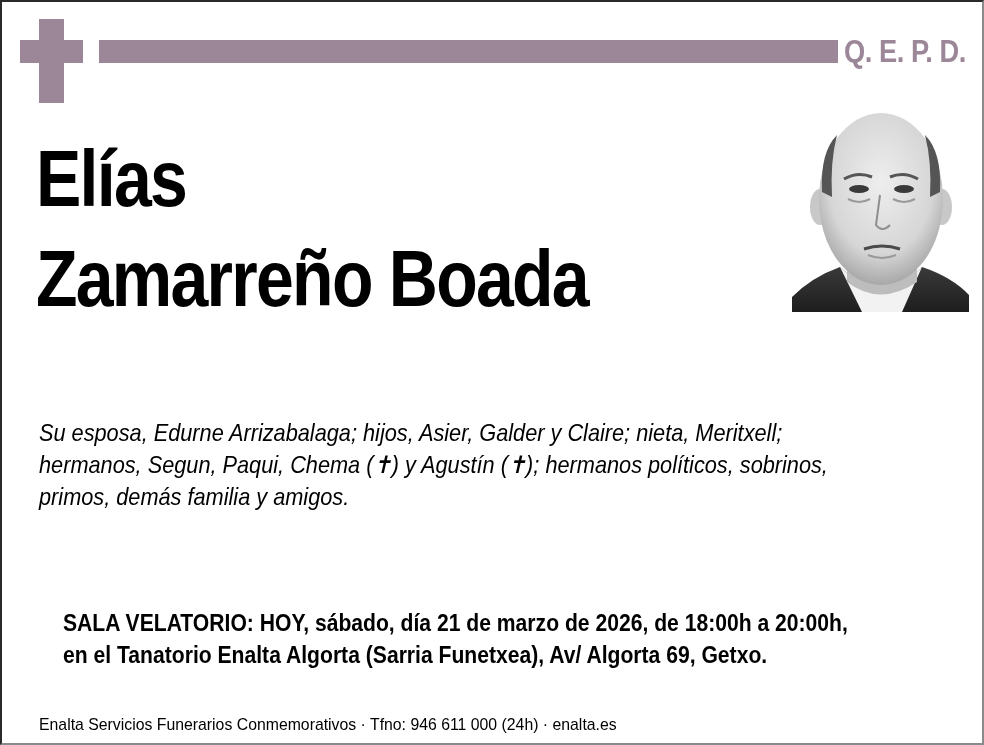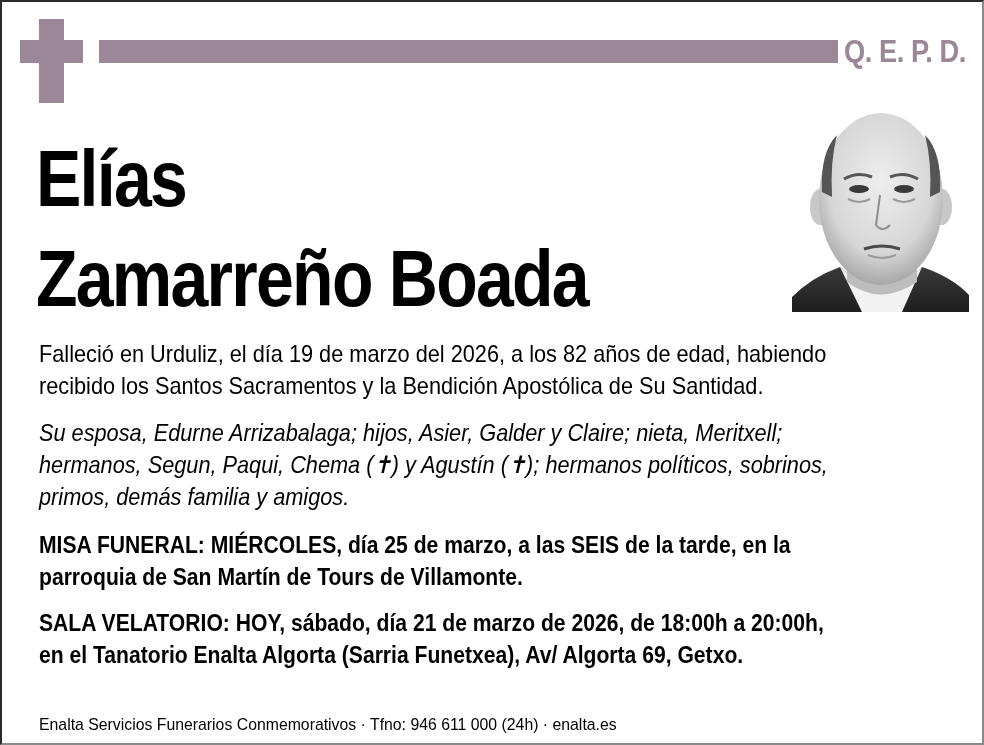--- a/index.html
+++ b/index.html
@@ -36,21 +36,21 @@
   .para { position: absolute; left: 37px; font-family: "Liberation Sans", sans-serif; color: #000; }
   .line {
     display: block; white-space: nowrap; height: 32px; line-height: 32px;
     font-size: 24px; transform-origin: left center;
   }
   .regular .line { font-weight: 400; }
   .bold .line { font-weight: 700; }
   .p1 { top: 336px; }
   .p2 { top: 415px; font-style: italic; }
   .p3 { top: 527px; }
-  .p4 { top: 605px; }
+  .p4 { top: 605px; margin-left: 24px; }
 
   .footer {
     position: absolute; left: 37px; top: 711px; height: 24px; line-height: 24px;
     font-family: "Liberation Sans", sans-serif; font-size: 17px; color: #000;
     white-space: nowrap; transform: scaleX(0.93); transform-origin: left center;
   }
 </style>
 </head>
 <body>
 
@@ -103,35 +103,27 @@
       <path d="M56 92 Q67 98 78 92" stroke="#9a9a9a" stroke-width="2" fill="none"></path>
       <path d="M101 92 Q112 98 123 92" stroke="#9a9a9a" stroke-width="2" fill="none"></path>
 
       <path d="M88 88 L84 118 Q90 126 98 118" stroke="#8f8f8f" stroke-width="2" fill="none"></path>
 
       <path d="M72 142 Q90 136 108 142" stroke="#4a4a4a" stroke-width="3" fill="none"></path>
       <path d="M76 148 Q90 154 104 148" stroke="#9a9a9a" stroke-width="2" fill="none"></path>
     </svg>
   </div>
 
-  <div class="para regular p1">
-    <span class="line" style="transform:scaleX(0.905)">Falleció en Urduliz, el día 19 de marzo del 2026, a los 82 años de edad, habiendo</span>
-    <span class="line" style="transform:scaleX(0.905)">recibido los Santos Sacramentos y la Bendición Apostólica de Su Santidad.</span>
-  </div>
 
   <div class="para regular p2">
     <span class="line" style="transform:scaleX(0.905)">Su esposa, Edurne Arrizabalaga; hijos, Asier, Galder y Claire; nieta, Meritxell;</span>
     <span class="line" style="transform:scaleX(0.905)">hermanos, Segun, Paqui, Chema (✝) y Agustín (✝); hermanos políticos, sobrinos,</span>
     <span class="line" style="transform:scaleX(0.905)">primos, demás familia y amigos.</span>
   </div>
 
-  <div class="para bold p3">
-    <span class="line" style="transform:scaleX(0.88)">MISA FUNERAL: MIÉRCOLES, día 25 de marzo, a las SEIS de la tarde, en la</span>
-    <span class="line" style="transform:scaleX(0.88)">parroquia de San Martín de Tours de Villamonte.</span>
-  </div>
 
   <div class="para bold p4">
     <span class="line" style="transform:scaleX(0.88)">SALA VELATORIO: HOY, sábado, día 21 de marzo de 2026, de 18:00h a 20:00h,</span>
     <span class="line" style="transform:scaleX(0.88)">en el Tanatorio Enalta Algorta (Sarria Funetxea), Av/ Algorta 69, Getxo.</span>
   </div>
 
   <div class="footer">Enalta Servicios Funerarios Conmemorativos · Tfno: 946 611 000 (24h) · enalta.es</div>
 </div>
 
 </body></html>

